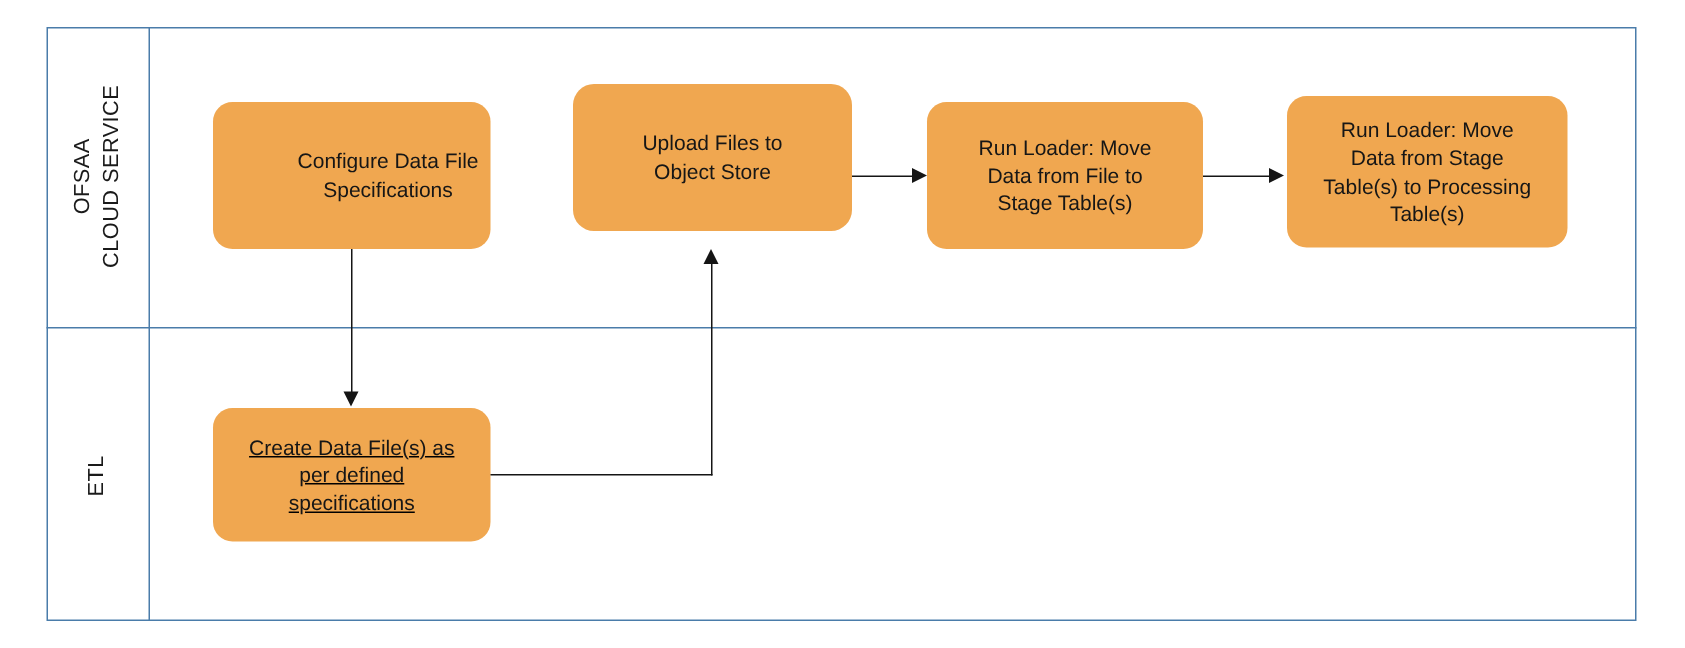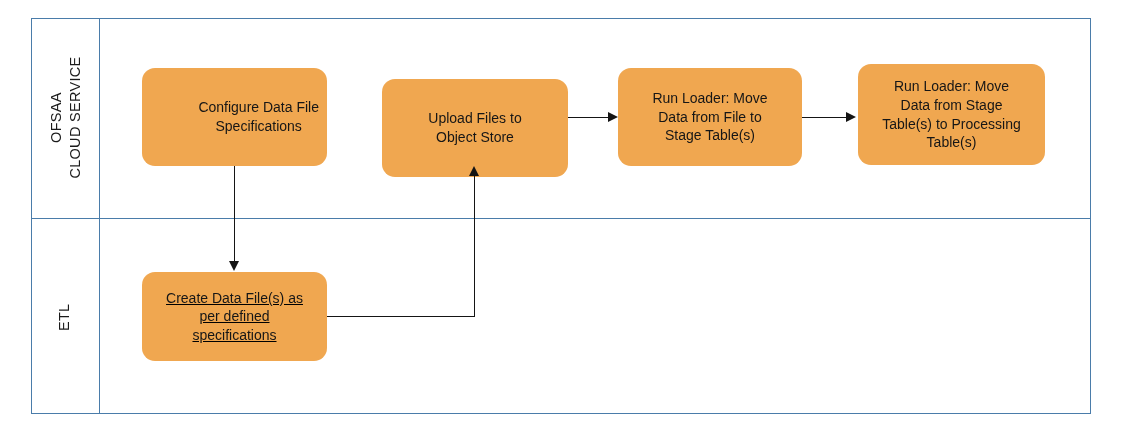--- a/index.html
+++ b/index.html
@@ -88,21 +88,21 @@
   .process-box span {
     display: block;
     text-align: center;
     font-size: 14px;
     line-height: 1.33;
     color: #161616;
     white-space: pre-line;
   }
 
   #box-configure       { left: 142px; top: 68px;  width: 185px; height: 98px; justify-content: flex-end; }
-  #box-upload          { left: 382px; top: 79px;  width: 186px; height: 98px; }
+  #box-upload          { left: 382px; top: 56px;  width: 186px; height: 98px; border-radius: 14px; }
   #box-loader-stage    { left: 618px; top: 68px;  width: 184px; height: 98px; }
   #box-loader-process  { left: 858px; top: 64px;  width: 187px; height: 101px; }
   #box-create-files    { left: 142px; top: 272px; width: 185px; height: 89px; text-decoration: underline; }
 
   
   .conn {
     position: absolute;
   }
   .conn-line-h {
     height: 0;

